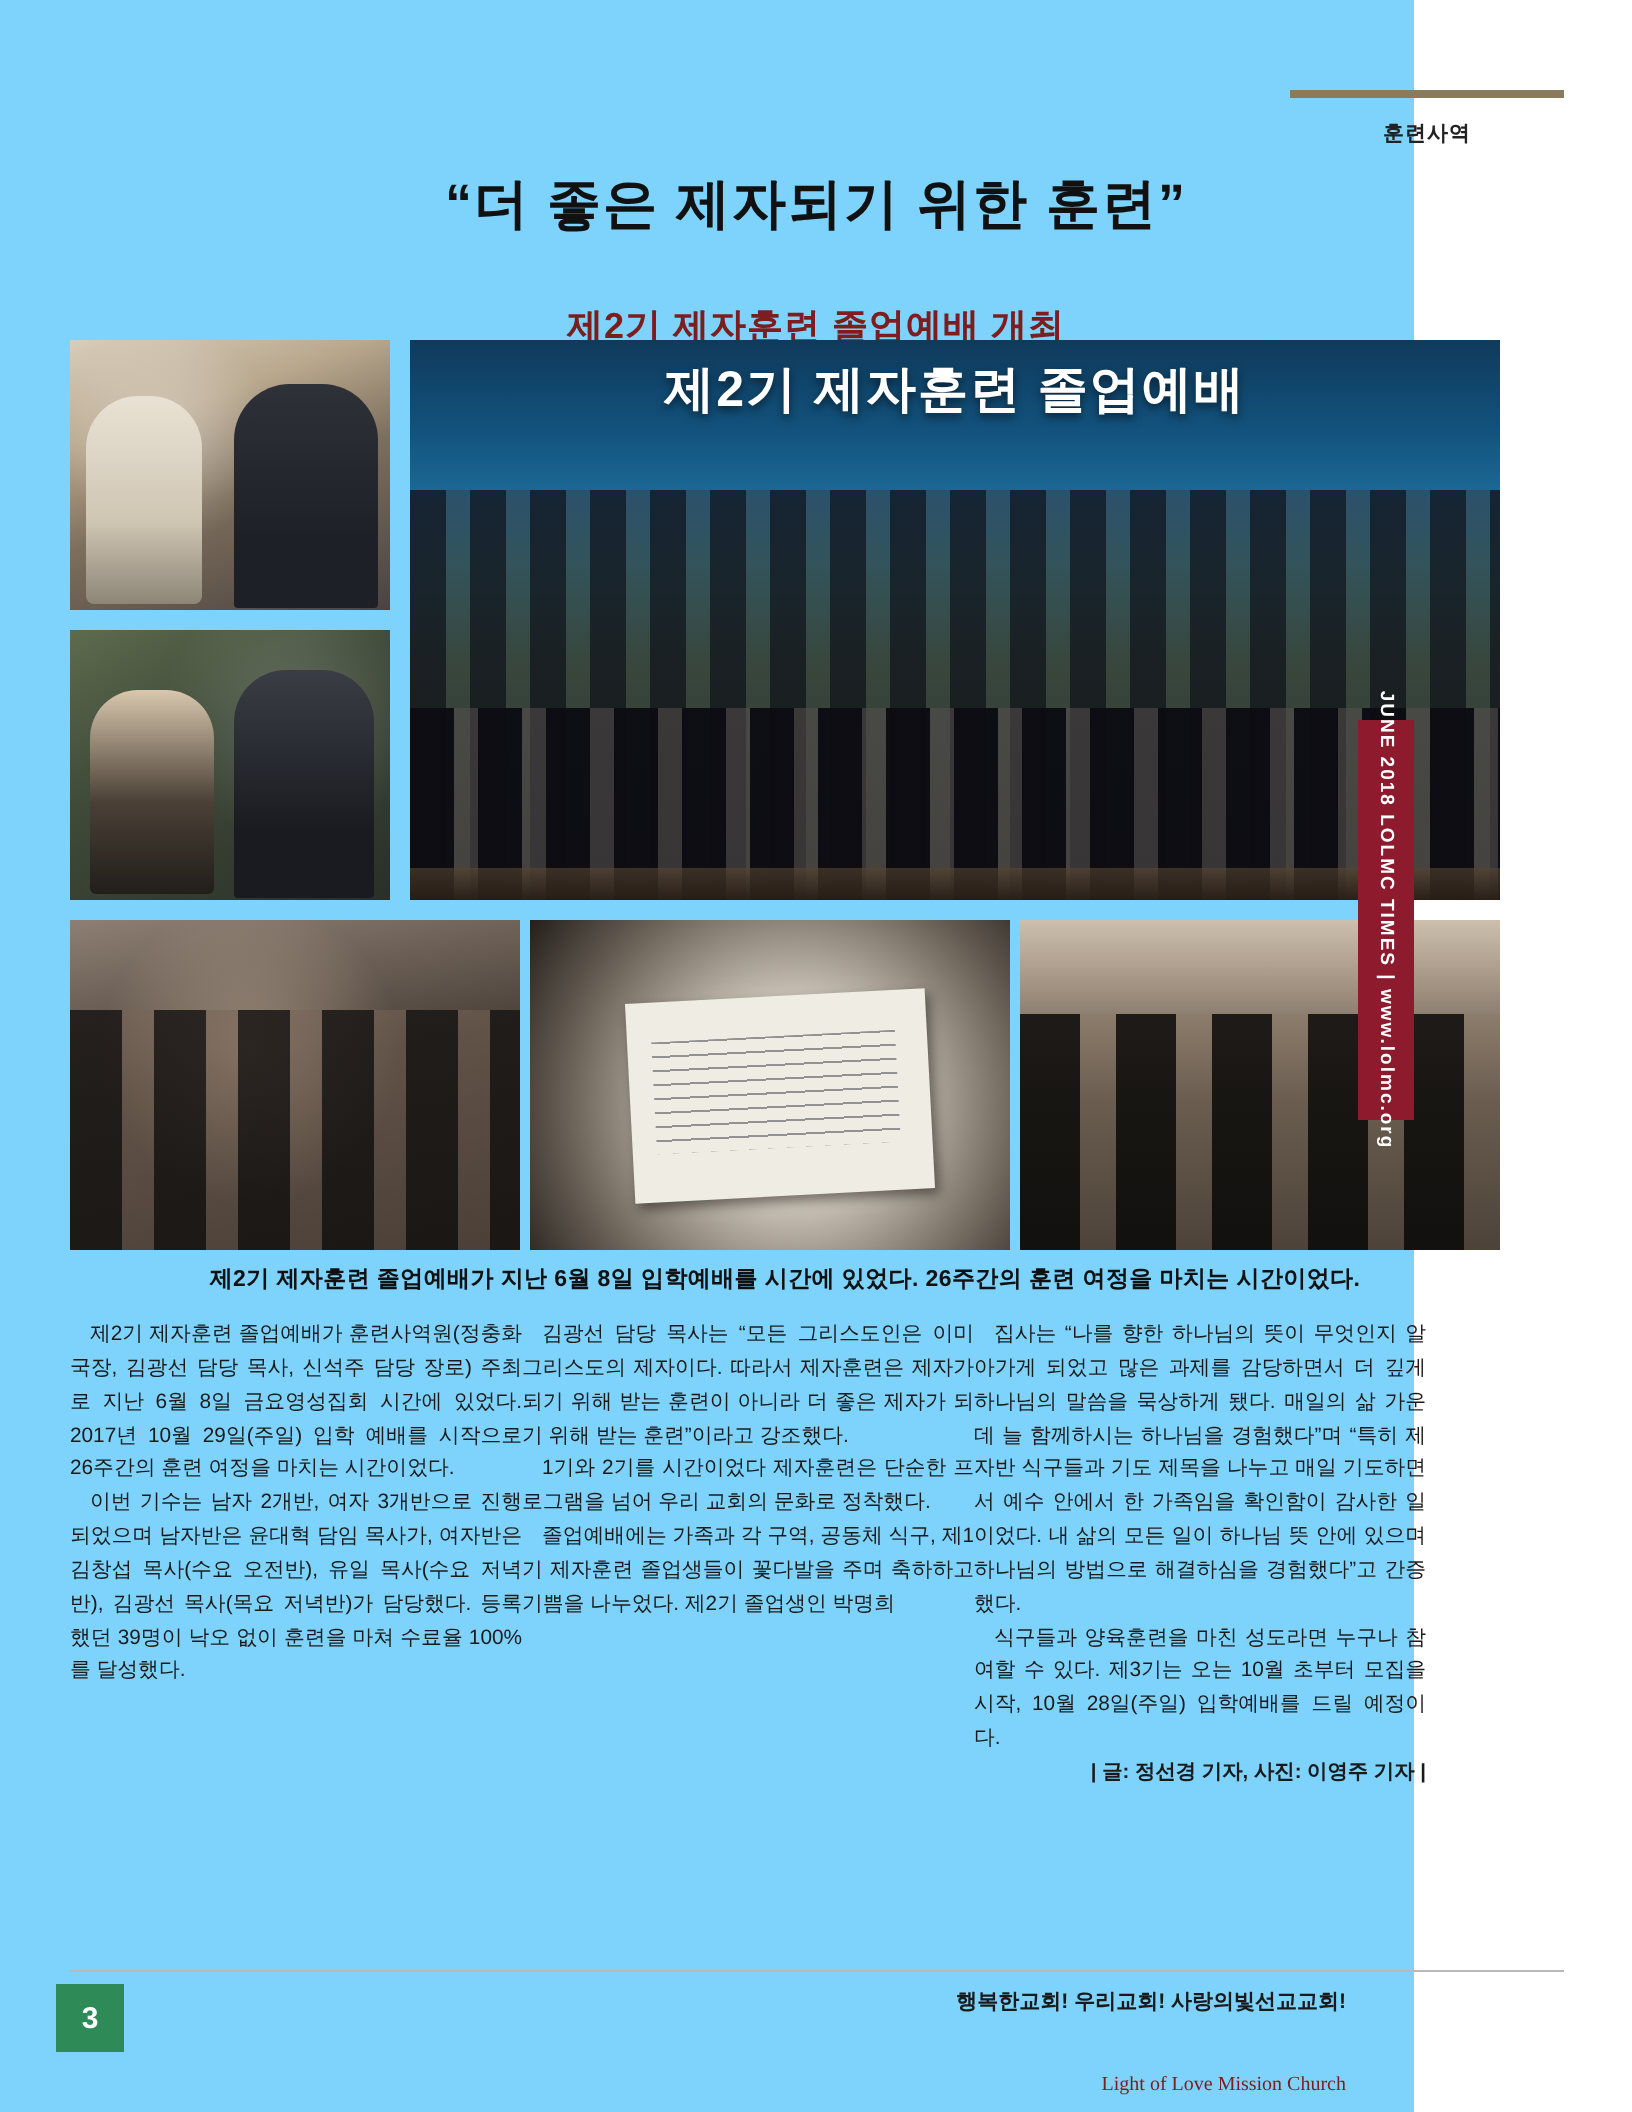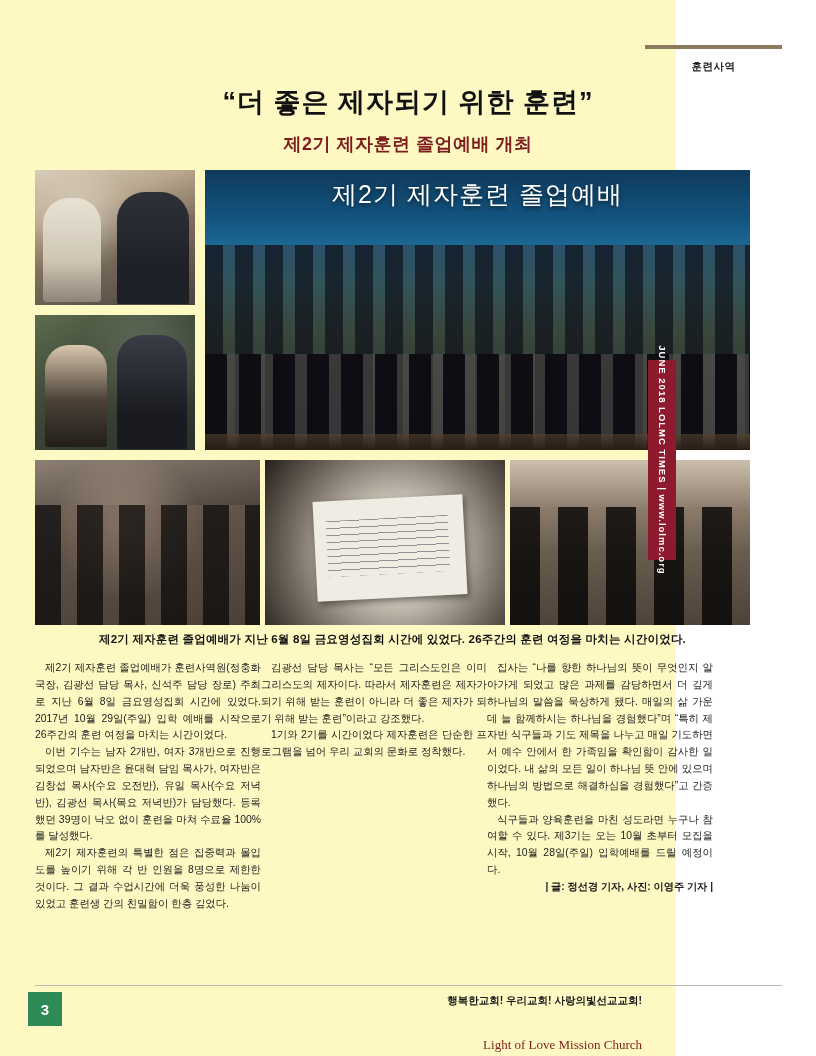--- a/index.html
+++ b/index.html
@@ -12,21 +12,22 @@
     height: 1056px;
     font-family: "Liberation Sans", sans-serif;
     color: #1a1a1a;
     position: relative;
     overflow: hidden;
   }
   .page {
     position: relative;
     width: 676px;
     height: 1056px;
-    background: #fef9c3;
+    background: #7dd3fc;
+    padding-left: 31px;
   }
 
   
   .header-rule {
     position: absolute;
     left: 645px;
     top: 45px;
     width: 137px;
     height: 4px;
     background: #8a7b5c;
@@ -51,21 +52,21 @@
     width: 816px;
     text-align: center;
     font-size: 27px;
     font-weight: bold;
     letter-spacing: 1px;
     color: #111;
   }
   .subheadline {
     position: absolute;
     left: 0;
-    top: 132px;
+    top: 151px;
     width: 816px;
     text-align: center;
     font-size: 18px;
     font-weight: bold;
     letter-spacing: 0.5px;
     color: #7d1d1d;
   }
 
   
   .photo {
@@ -118,21 +119,21 @@
   #photo-group {
     left: 205px; top: 170px; width: 545px; height: 280px;
     background:
       linear-gradient(180deg, #0f3a5b 0%, #12527d 16%, #1d6a97 28%, #2a6f7a 40%, #35553f 58%, #20301f 100%);
   }
   #photo-group .banner {
     position: absolute;
     left: 0; top: 8px; width: 100%;
     text-align: center;
     font-size: 25px;
-    font-weight: normal;
+    font-weight: bold;
     color: #ffffff;
     text-shadow: 0 2px 4px rgba(0,0,0,0.55);
     letter-spacing: 1px;
   }
   #photo-group .crowd {
     position: absolute;
     left: 0; bottom: 0; width: 100%; height: 205px;
     background:
       repeating-linear-gradient(90deg,
         rgba(20,20,28,0.92) 0px, rgba(20,20,28,0.92) 18px,
@@ -290,21 +291,21 @@
     top: 994px;
     font-size: 10.5px;
     font-weight: bold;
     color: #1a1a1a;
     text-align: right;
   }
   .footer-en {
     position: absolute;
     right: 34px;
     top: 1037px;
-    font-size: 13px;
+    font-size: 10px;
     color: #7d1d1d;
     text-align: center;
     font-family: "Liberation Serif", serif;
   }
 </style>
 </head>
 <body>
 
 <div class="page">
 
@@ -321,31 +322,31 @@
     <div class="crowd"></div>
     <div class="crowd2"></div>
     <div class="floor"></div>
     <div class="banner">제2기 제자훈련 졸업예배</div>
   </div>
 
   <div class="photo" id="photo-clap"></div>
   <div class="photo" id="photo-doc"></div>
   <div class="photo" id="photo-seated"></div>
 
-  <div class="photo-caption">제2기 제자훈련 졸업예배가 지난 6월 8일 금요영성집회 시간에 있었다. 26주간의 훈련 여정을 마치는 시간이었다.</div>
+  <div class="photo-caption">제2기 제자훈련 졸업예배가 지난 6월 8일 입학예배를 시간에 있었다. 26주간의 훈련 여정을 마치는 시간이었다.</div>
 
   <div class="columns">
     <div class="col">
       <p>제2기 제자훈련 졸업예배가 훈련사역원(정충화 국장, 김광선 담당 목사, 신석주 담당 장로) 주최로 지난 6월 8일 금요영성집회 시간에 있었다. 2017년 10월 29일(주일) 입학 예배를 시작으로 26주간의 훈련 여정을 마치는 시간이었다.</p>
       <p>이번 기수는 남자 2개반, 여자 3개반으로 진행되었으며 남자반은 윤대혁 담임 목사가, 여자반은 김창섭 목사(수요 오전반), 유일 목사(수요 저녁반), 김광선 목사(목요 저녁반)가 담당했다. 등록했던 39명이 낙오 없이 훈련을 마쳐 수료율 100%를 달성했다.</p>
-      <p>제2기 제자훈련의 특별한 점은 집중력과 몰입도를 높이기 위해 각 반 인원을 8명으로 제한한 것이다. 그 결과 수업시간에 더욱 풍성한 나눔이 있었고 훈련생 간의 친밀함이 한층 깊었다.</p>
     </div>
     <div class="col">
       <p>김광선 담당 목사는 “모든 그리스도인은 이미 그리스도의 제자이다. 따라서 제자훈련은 제자가 되기 위해 받는 훈련이 아니라 더 좋은 제자가 되기 위해 받는 훈련”이라고 강조했다.</p>
       <p>1기와 2기를 시간이었다 제자훈련은 단순한 프로그램을 넘어 우리 교회의 문화로 정착했다.</p>
+      <p>졸업예배에는 가족과 각 구역, 공동체 식구, 제1기 제자훈련 졸업생들이 꽃다발을 주며 축하하고 기쁨을 나누었다. 제2기 졸업생인 박명희</p>
     </div>
     <div class="col">
       <p>집사는 “나를 향한 하나님의 뜻이 무엇인지 알아가게 되었고 많은 과제를 감당하면서 더 깊게 하나님의 말씀을 묵상하게 됐다. 매일의 삶 가운데 늘 함께하시는 하나님을 경험했다”며 “특히 제자반 식구들과 기도 제목을 나누고 매일 기도하면서 예수 안에서 한 가족임을 확인함이 감사한 일이었다. 내 삶의 모든 일이 하나님 뜻 안에 있으며 하나님의 방법으로 해결하심을 경험했다”고 간증했다.</p>
       <p>식구들과 양육훈련을 마친 성도라면 누구나 참여할 수 있다. 제3기는 오는 10월 초부터 모집을 시작, 10월 28일(주일) 입학예배를 드릴 예정이다.</p>
       <p class="byline">| 글: 정선경 기자, 사진: 이영주 기자 |</p>
     </div>
   </div>
 
   <div class="side-tab">
     <span>JUNE 2018 LOLMC TIMES | www.lolmc.org</span>

